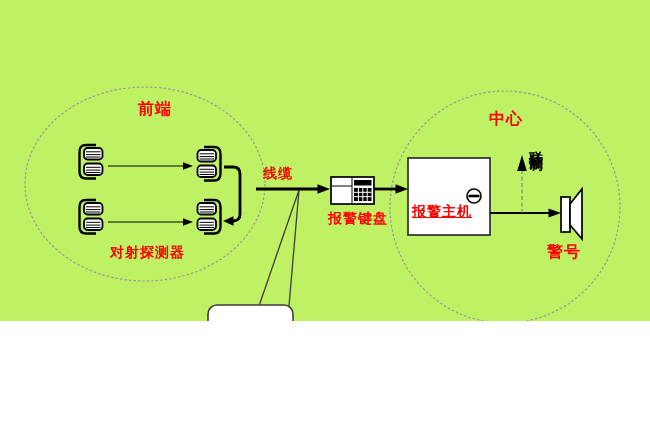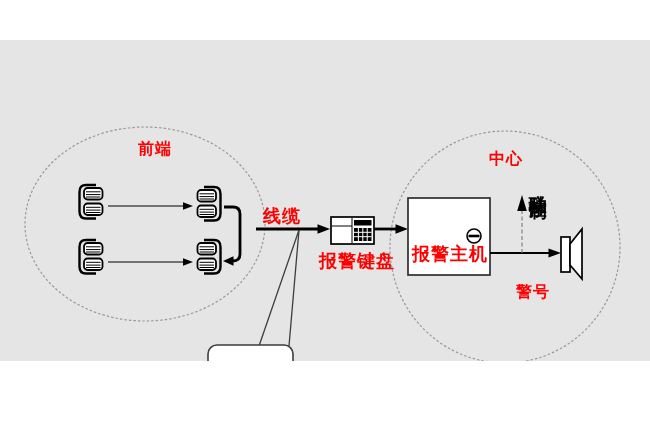--- a/index.html
+++ b/index.html
@@ -1,23 +1,22 @@
 <!DOCTYPE html>
 <html><head>
 <meta charset="utf-8">
 <style>
   html,body{margin:0;padding:0;background:#ffffff;}
   .stage{
-    position:relative;width:650px;height:321px;background:#e5e5e5;overflow:hidden;
+    position:relative;width:650px;height:321px;background:#bef264;overflow:hidden;
     font-family:"DejaVu Sans",sans-serif;
-    margin-top:40px;
   }
   .stage svg{position:absolute;left:0;top:0;}
   .lbl{
-    position:absolute;font-weight:bold;color:#ff0000;font-size:18px;
+    position:absolute;font-weight:bold;color:#ff0000;font-size:14px;
     letter-spacing:1px;white-space:nowrap;line-height:1.1;
   }
   .lbl.big{font-size:16px;}
   .lbl.black{color:#000000;}
   .lbl.center{text-align:center;}
   .vertical{
     writing-mode:vertical-rl;text-orientation:upright;letter-spacing:2px;
     height:76px;
   }
 </style>
@@ -108,20 +107,21 @@
       <polygon points="522,155 517.2,171 526.8,171" fill="#000"></polygon>
     </g>
 
     <g>
       <rect x="561" y="197" width="9" height="35" fill="#fff" stroke="#000" stroke-width="1.7"></rect>
       <path d="M570,204 L582,189 V239 L570,225 Z" fill="#fff" stroke="#000" stroke-width="1.7"></path>
     </g>
   </svg>
 
   <div class="lbl big" style="left:138px;top:100px;">前端</div>
+  <div class="lbl" style="left:110px;top:245px;">对射探测器</div>
   <div class="lbl" style="left:263px;top:166px;">线缆</div>
-  <div class="lbl" style="left:319px;top:211px;">报警键盘</div>
+  <div class="lbl" style="left:328px;top:211px;">报警键盘</div>
   <div class="lbl big" style="left:489px;top:110px;">中心</div>
-  <div class="lbl" style="left:412px;top:204px;">报警主机</div>
+  <div class="lbl" style="left:412px;top:204px;text-decoration:underline;">报警主机</div>
   <div class="lbl black vertical" style="left:528px;top:140px;">联动控制</div>
-  <div class="lbl big" style="left:516px;top:243px;">警号</div>
+  <div class="lbl big" style="left:547px;top:243px;">警号</div>
 
 </div>
 
 </body></html>

